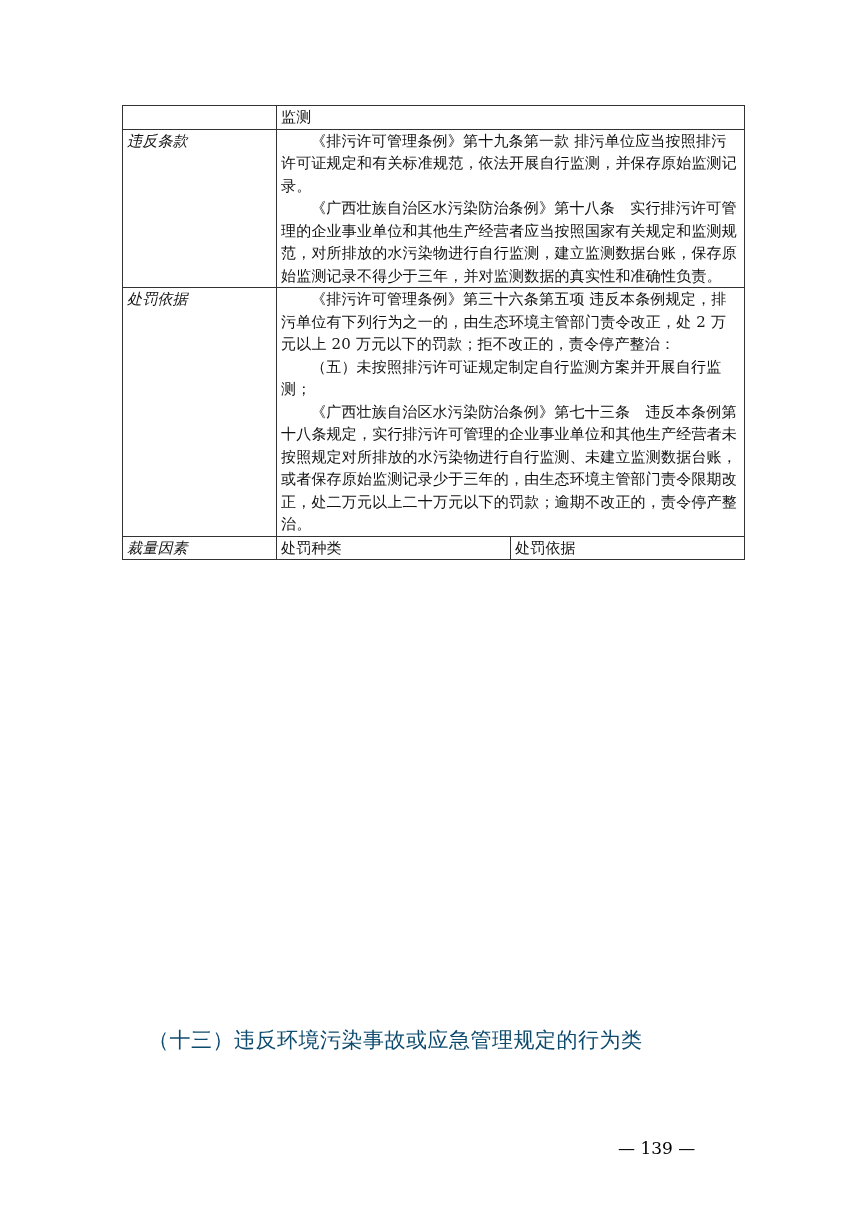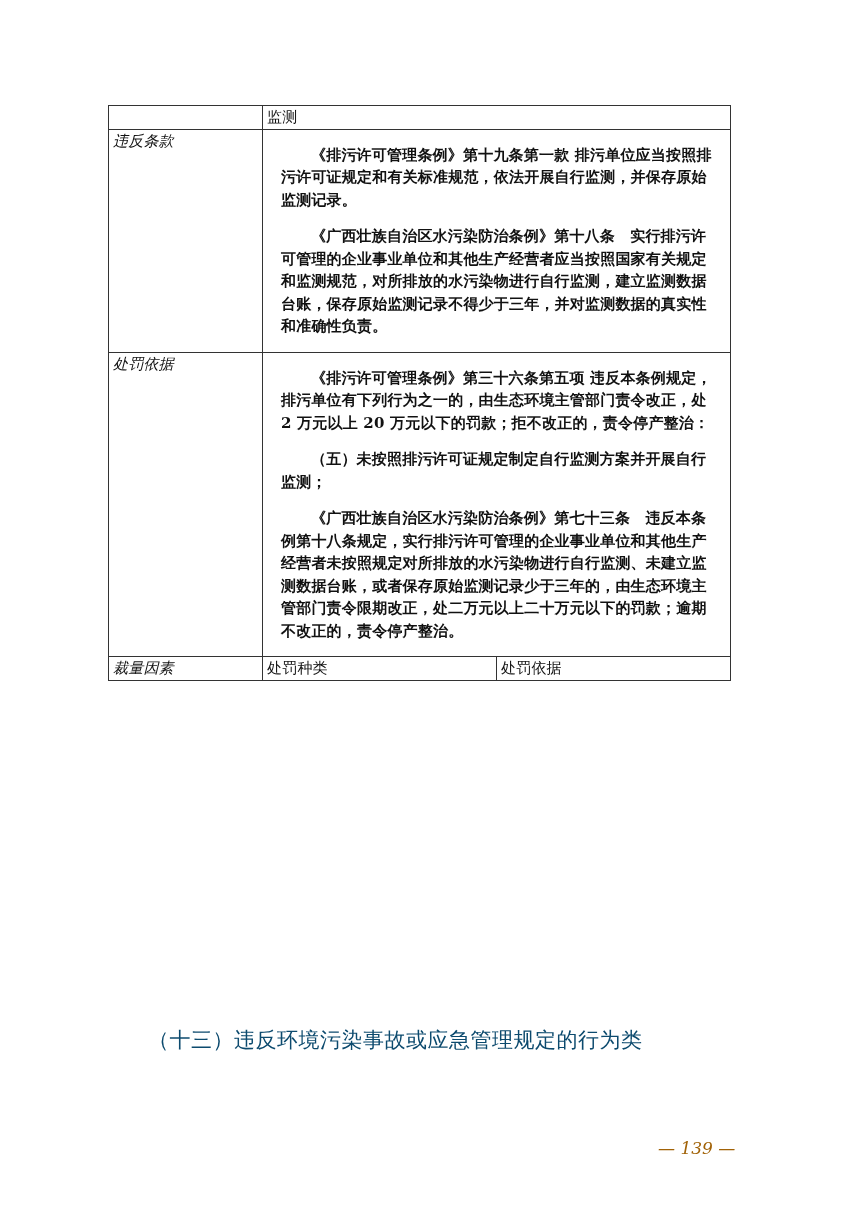--- a/index.html
+++ b/index.html
@@ -2,39 +2,39 @@
 <html><head>
 <meta charset="utf-8">
 <style>
   html, body { margin: 0; padding: 0; }
   body {
     width: 868px; height: 1227px; background: #ffffff; position: relative;
     font-family: "DejaVu Serif", "Liberation Serif", serif; color: #111;
     overflow: hidden;
   }
   .tbl {
-    position: absolute; left: 108px; top: 105px; width: 623px;
+    position: absolute; left: 122px; top: 105px; width: 623px;
     border-collapse: collapse; table-layout: fixed;
     font-size: 15px; line-height: 22.5px;
   }
   .tbl td {
     border: 1px solid #333; padding: 0 4px; vertical-align: top;
     letter-spacing: 0.2px;
   }
   .tbl td.label { width: 145px; font-style: italic; }
   .tbl td.mid { vertical-align: middle; }
-  .para { text-indent: 2em; margin: 14px; font-weight: bold; }
+  .para { text-indent: 2em; margin: 0; }
   .heading {
     position: absolute; left: 148px; top: 1026px;
     font-family: "DejaVu Sans", "Liberation Sans", sans-serif;
     font-size: 21px; letter-spacing: 0.5px; color: #0c4a6e;
   }
   .page-num {
-    position: absolute; left: 658px; top: 1138px;
-    font-size: 17px; color: #a16207; font-style: italic;
+    position: absolute; left: 618px; top: 1138px;
+    font-size: 17px; color: #000000;
   }
 </style>
 </head>
 <body>
 
 <table class="tbl">
   <tbody>
       <tr style="height:22px;">
     <td class="label"></td>
     <td colspan="2">监测</td>

